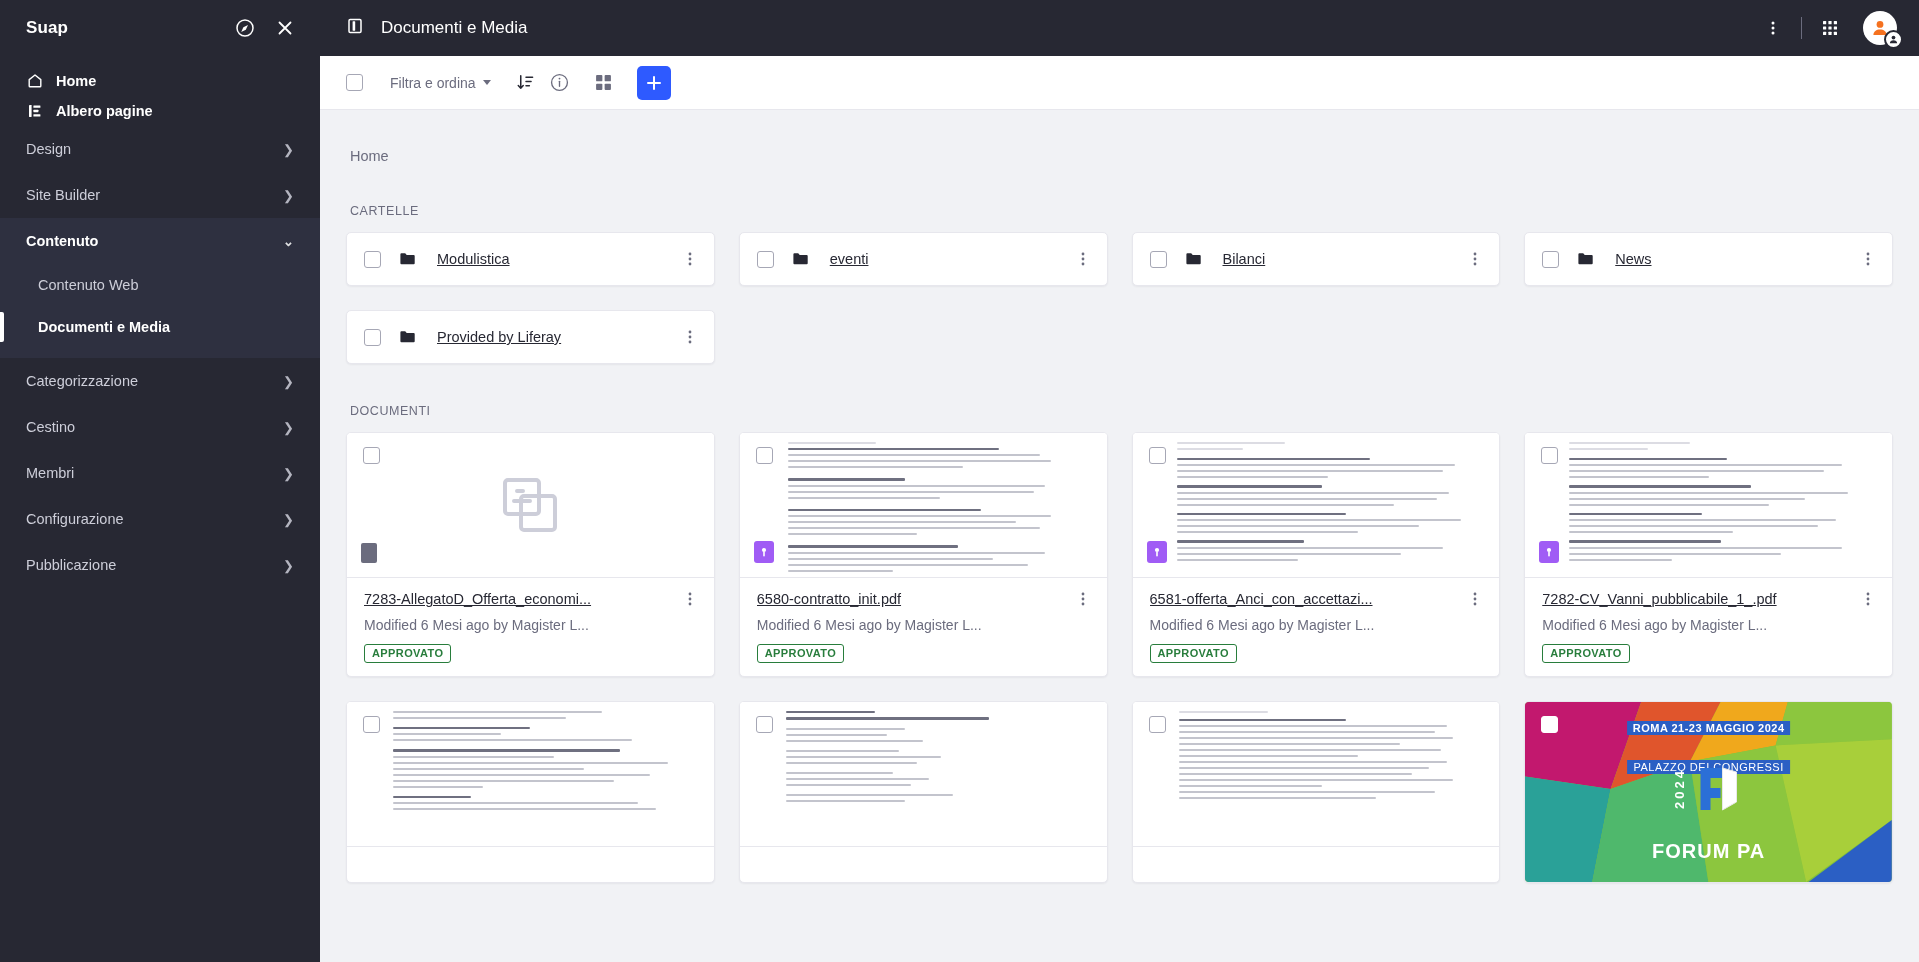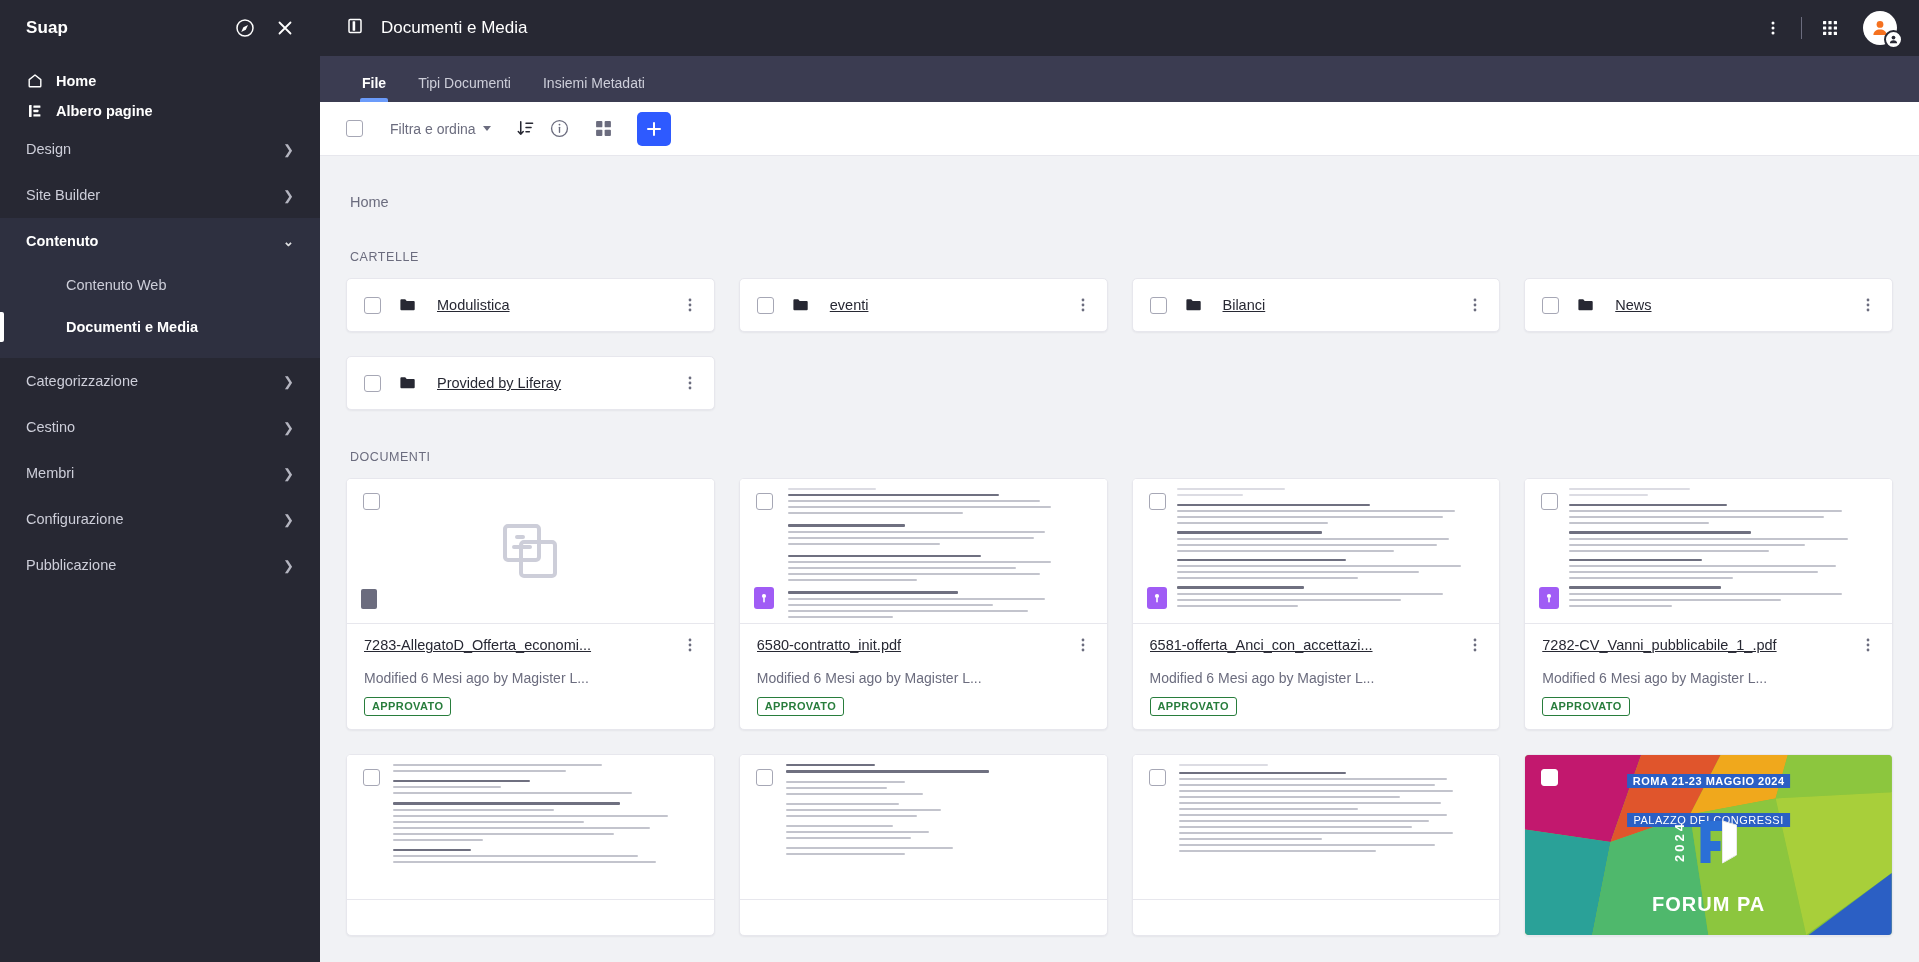--- a/index.html
+++ b/index.html
@@ -46,21 +46,21 @@
   .sb-group {
     display: flex; align-items: center; justify-content: space-between;
     padding: 0 26px; height: 46px;
     font-size: 14.5px; color: #cdced9;
     cursor: pointer;
   }
   .sb-group.open { background: #2e3040; color: #ffffff; font-weight: 700; }
   .sb-sub-wrap { background: #2e3040; padding-bottom: 10px; }
   .sb-sub {
     display: flex; align-items: center;
-    height: 42px; padding-left: 66px;
+    height: 42px; padding-left: 38px;
     font-size: 14.5px; color: #cdced9;
     cursor: pointer; position: relative;
   }
   .sb-sub.active { color: #ffffff; font-weight: 700; }
   .sb-sub.active::before {
     content: ""; position: absolute; left: 0; top: 6px; bottom: 6px;
     width: 4px; background: #ffffff; border-radius: 0 2px 2px 0;
   }
   .chev { font-size: 13px; line-height: 1; opacity: .85; }
 
@@ -196,21 +196,21 @@
   .ln.b { background: #6f7080; height: 2.4px; }
   .ln.t { background: #dcdce3; }
   .doc-body { padding: 13px 16px 13px 17px; }
   .doc-title-row { display: flex; align-items: flex-start; }
   .doc-title {
     font-size: 14.5px; color: #272833; text-decoration: underline;
     cursor: pointer; overflow: hidden; white-space: nowrap; text-overflow: ellipsis;
     flex: 1;
   }
   .doc-meta {
-    font-size: 14px; color: #6b6c7e; margin-top: 17px;
+    font-size: 14px; color: #6b6c7e; margin-top: 10px;
     overflow: hidden; white-space: nowrap; text-overflow: ellipsis;
   }
   .badge {
     display: inline-block; margin-top: 11px;
     font-size: 11px; font-weight: 700; letter-spacing: .4px;
     color: #287d3c; border: 1px solid #287d3c; border-radius: 3px;
     padding: 2px 7px 3px 7px;
   }
 
   
@@ -371,31 +371,20 @@
           <span class="avatar-badge">
             <svg width="11" height="11" viewBox="0 0 20 20" fill="#272833">
               <circle cx="10" cy="6.4" r="3.4"></circle>
               <path d="M3.4 17c0-3.6 2.9-5.6 6.6-5.6s6.6 2 6.6 5.6z"></path>
             </svg>
           </span>
         </div>
       </div>
     </header>
 
-    <nav class="tabbar">
-      <div class="tab active">
-        <span>File</span>
-      </div>
-      <div class="tab">
-        <span>Tipi Documenti</span>
-      </div>
-      <div class="tab">
-        <span>Insiemi Metadati</span>
-      </div>
-    </nav>
 
     <div class="toolbar">
       <div class="cbox"></div>
       <div class="filter-sort">
         <span>Filtra e ordina</span>
         <span class="caret"></span>
       </div>
       <div class="sort-btn">
         <svg width="19" height="19" viewBox="0 0 20 20" fill="none" stroke="currentColor" stroke-width="1.6" stroke-linecap="round">
           <path d="M5 3v13M5 16l-2.6-2.8M5 16l2.6-2.8"></path>

